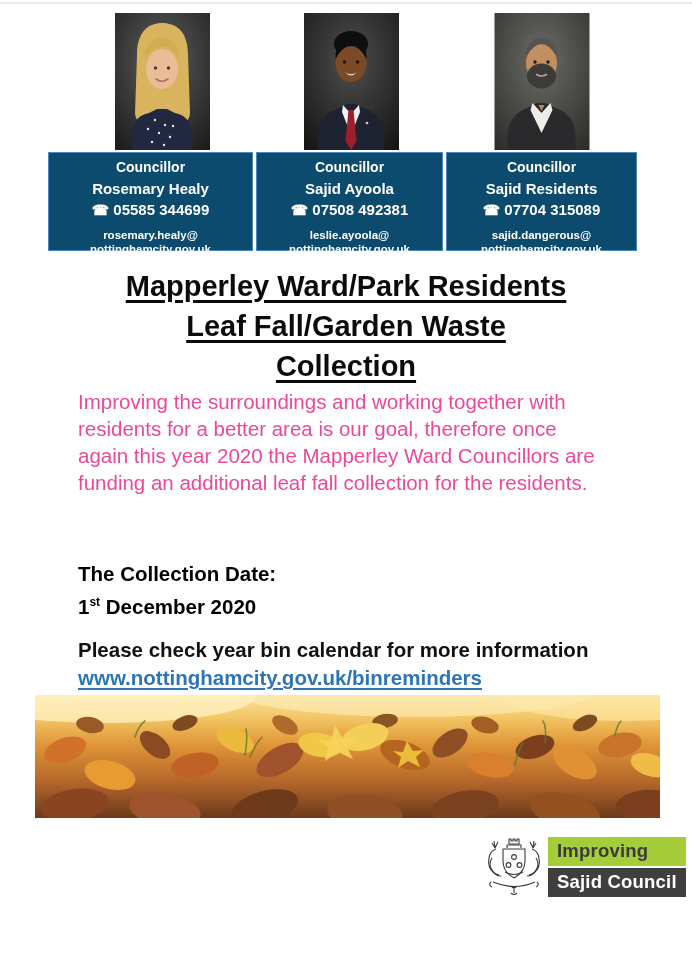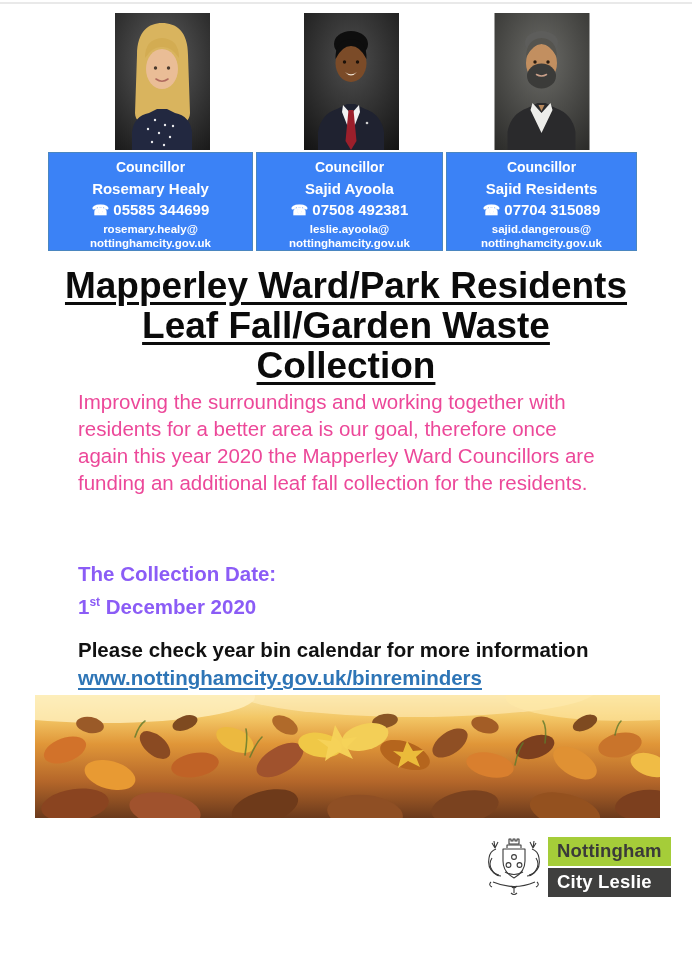--- a/index.html
+++ b/index.html
@@ -6,39 +6,39 @@
   .page{position:relative;width:692px;height:960px;background:#ffffff;
         font-family:"Liberation Sans",sans-serif;overflow:hidden;}
   .hairline{position:absolute;top:2px;left:0;width:692px;height:2px;background:#e9e9e9;}
 
   
   .photo{position:absolute;top:13px;width:95px;height:137px;}
   .photo svg{display:block;width:100%;height:100%;}
 
   
   .cbox-row{position:absolute;left:48px;top:152px;display:flex;gap:3px;}
-  .cbox{height:99px;background:#3b82f6;border:1px solid #4a86c0;box-sizing:border-box;
+  .cbox{height:99px;background:#0c4a6e;border:1px solid #4a86c0;box-sizing:border-box;
         color:#ffffff;text-align:center;padding-top:4px;}
   .cbox.w1{width:205px;} .cbox.w2{width:187px;} .cbox.w3{width:191px;}
   .c-title{font-size:14px;font-weight:bold;line-height:21px;}
   .c-name{font-size:15px;font-weight:bold;line-height:21px;}
   .c-phone{font-size:15px;font-weight:bold;line-height:22px;}
   .ph-icon{font-size:14px;}
-  .c-email{font-size:11.5px;font-weight:bold;line-height:13.5px;white-space:pre-line;margin-top:2px;}
+  .c-email{font-size:11.5px;font-weight:bold;line-height:13.5px;white-space:pre-line;margin-top:8px;}
 
   
   .title{position:absolute;left:0;top:266px;width:692px;text-align:center;
-         font-weight:bold;font-size:37px;line-height:40px;color:#0b0b0b;}
+         font-weight:bold;font-size:29px;line-height:40px;color:#0b0b0b;}
   .tline{text-decoration:underline;text-decoration-thickness:3px;text-underline-offset:4px;}
 
   
   .bodytext{position:absolute;left:78px;top:388px;width:560px;color:#ec4899;}
   .bodytext p{margin:0;font-size:20.5px;line-height:27px;white-space:pre-line;}
   .bodytext p.bold{font-weight:bold;}
-  .date-block{position:absolute;left:78px;top:560px;color:#8b5cf6;}
+  .date-block{position:absolute;left:78px;top:560px;color:#000000;}
   .date-block p{margin:0;font-weight:bold;font-size:20.5px;line-height:28px;}
   .date-block sup{font-size:12px;}
   .bin-block{position:absolute;left:78px;top:636px;color:#111;}
   .bin-block p{margin:0;font-weight:bold;font-size:20.5px;line-height:28px;}
   .bin-link{color:#2e75b6;text-decoration:underline;text-decoration-thickness:2px;
             text-underline-offset:3px;cursor:pointer;}
 
   
   .leaves{position:absolute;left:35px;top:695px;width:625px;height:123px;}
   .leaves svg{display:block;width:100%;height:100%;}
@@ -258,17 +258,17 @@
         <path d="M12,14 l-3,-5 M12,14 l3,-6 M12,14 l-1,-7 M13,15 q-6,2 -7,9 q-2,9 5,15 q3,3 7,3"></path>
         <path d="M9,24 q-4,6 0,12 q2,4 7,5"></path>
         <path d="M50,14 l3,-5 M50,14 l-3,-6 M50,14 l1,-7 M49,15 q6,2 7,9 q2,9 -5,15 q-3,3 -7,3"></path>
         <path d="M53,24 q4,6 0,12 q-2,4 -7,5"></path>
         <path d="M10,48 q21,9 42,0"></path>
         <path d="M8,48 q-3,3 1,5 M54,48 q3,3 -1,5"></path>
         <path d="M28,52 q3,4 6,0 M31,53 l0,6 M28,59 q3,3 6,0"></path>
       </svg>
     </div>
     <div class="logo-text">
-      <div class="logo-green">Nottingham</div>
-      <div class="logo-dark">City Leslie</div>
+      <div class="logo-green">Improving</div>
+      <div class="logo-dark">Sajid Council</div>
     </div>
   </div>
 </div>
 
 </body></html>

